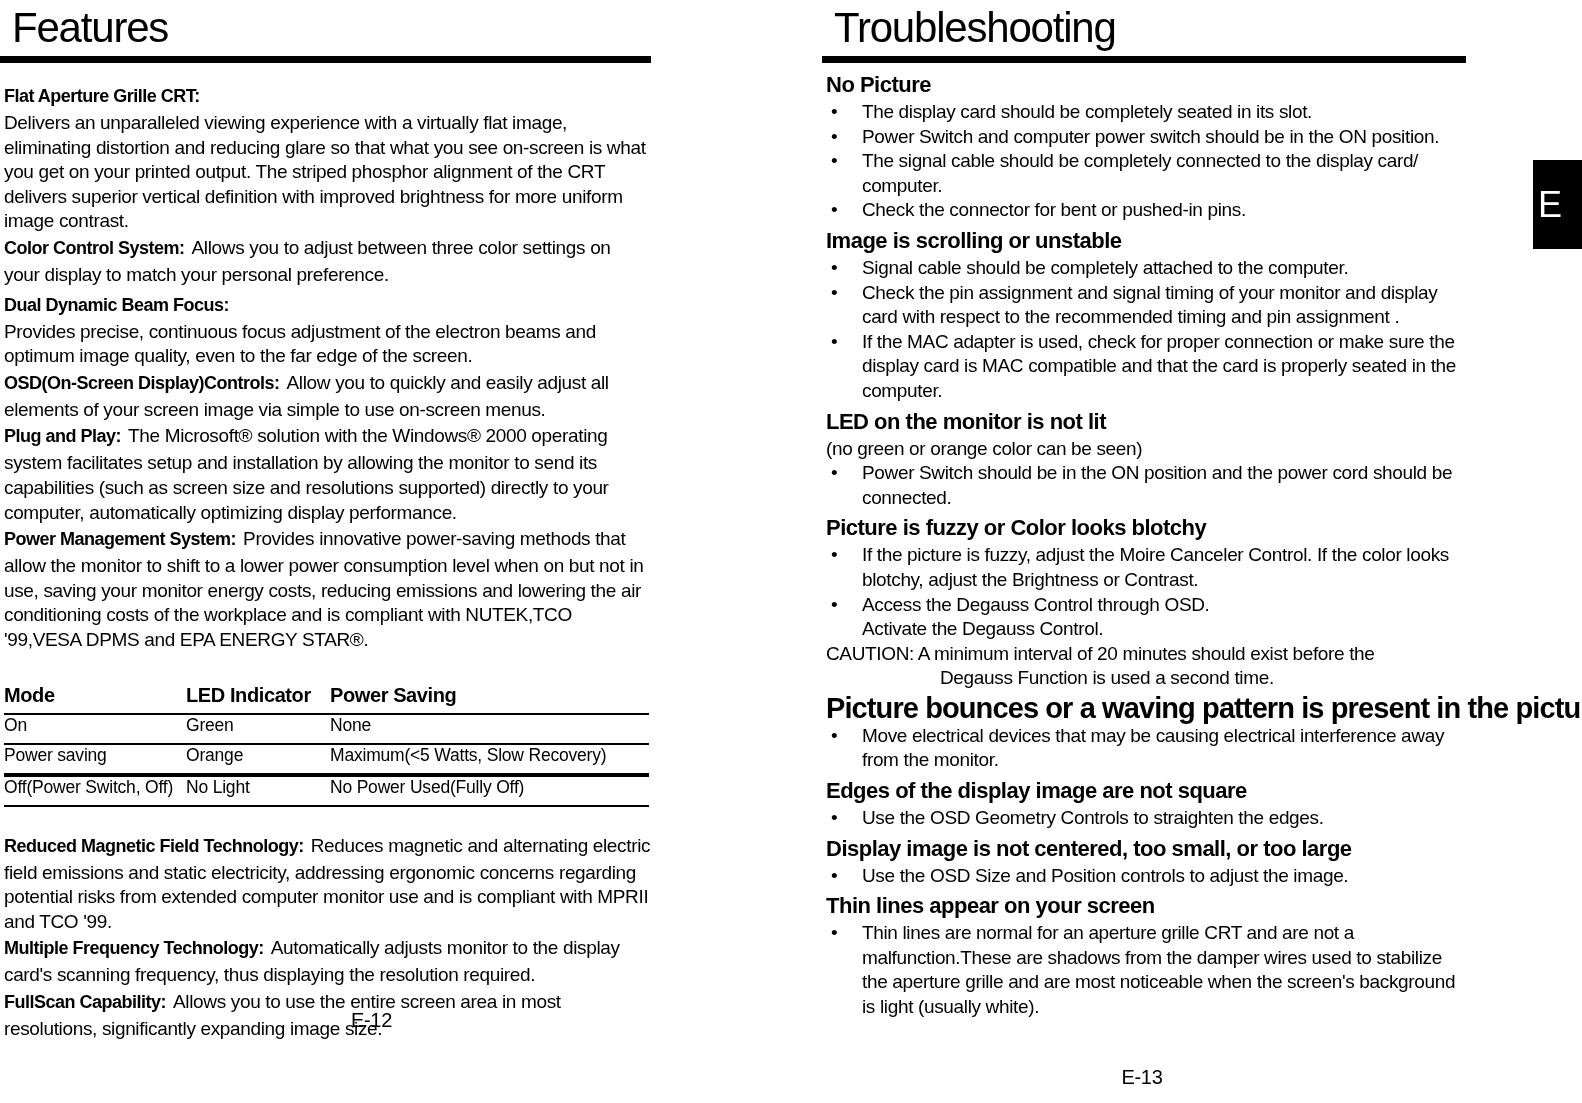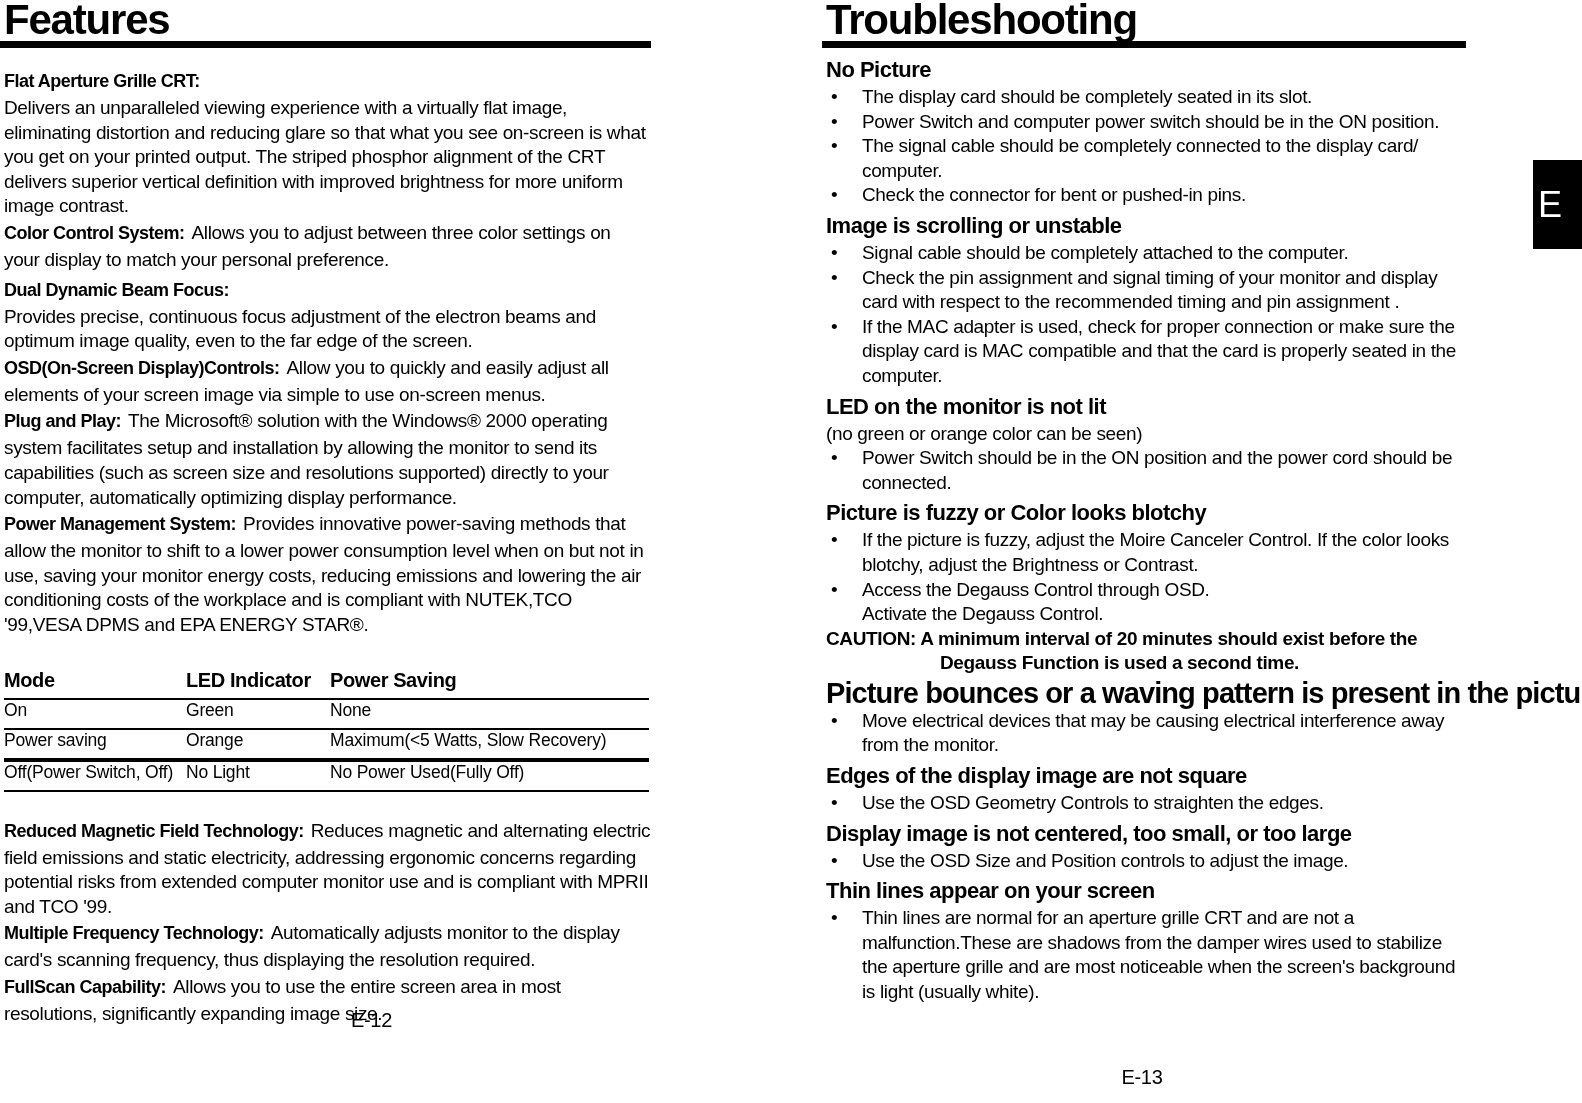--- a/index.html
+++ b/index.html
@@ -6,22 +6,22 @@
   body{
     width:1582px;height:1103px;position:relative;overflow:hidden;
     background:#ffffff;color:#000;
     font-family:"Liberation Sans","DejaVu Sans",sans-serif;
   }
   .col{position:absolute;top:0;}
   #col-left{left:0;width:651px;}
   #col-right{left:822px;width:644px;}
 
   h1.page-title{
-    margin:0;padding:0 0 0 4px;
-    font-size:42px;line-height:40px;font-weight:bold;letter-spacing:-1.2px;
+    margin:8px;padding:0 0 0 4px;
+    font-size:42px;line-height:40px;font-weight:normal;letter-spacing:-1.2px;
   }
   .title-rule{height:7px;background:#000;margin-top:1px;}
 
   
   .feat{
     margin:0;padding-left:4px;
     font-size:19px;line-height:24.6px;letter-spacing:-0.35px;
   }
   .feat.first{margin-top:16px;}
   .fhead{font-size:18px;letter-spacing:-0.5px;}
@@ -47,21 +47,21 @@
   }
   h2.ts-head.long{font-size:29px;letter-spacing:-0.9px;}
   #col-right .sections{margin-top:7px;}
   .bullet{
     position:relative;padding-left:40px;
     font-size:19px;line-height:24.6px;letter-spacing:-0.35px;
   }
   .bullet .dot{position:absolute;left:9px;top:0;}
   .btext{white-space:pre-line;}
   .note{margin:0;padding-left:4px;font-size:19px;line-height:24.6px;letter-spacing:-0.35px;}
-  .caution{padding-left:4px;font-size:19px;line-height:24.6px;letter-spacing:-0.35px;font-weight:bold;}
+  .caution{padding-left:4px;font-size:19px;line-height:24.6px;letter-spacing:-0.35px;}
   .caution .l2{margin-left:114px;}
 
   
   .page-num{
     position:absolute;width:140px;text-align:center;
     font-size:20px;letter-spacing:-0.3px;
   }
   #pn-left{left:252px;top:1009px;text-align:right;}
   #pn-right{left:1072px;top:1066px;}
 

